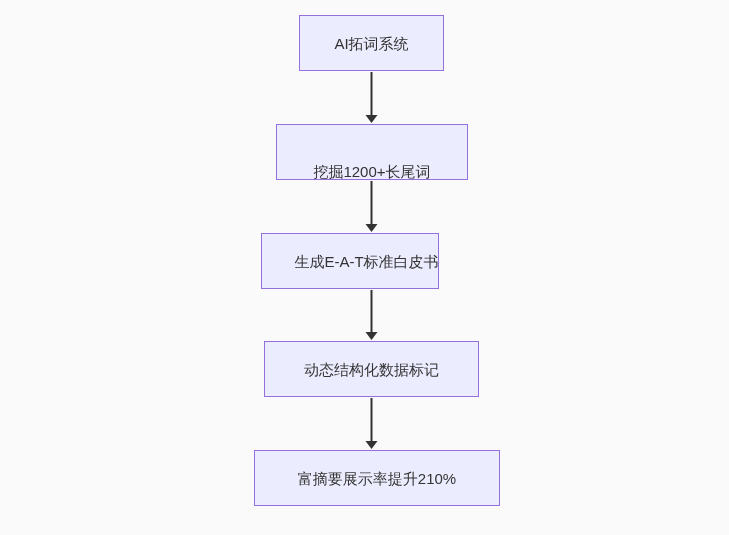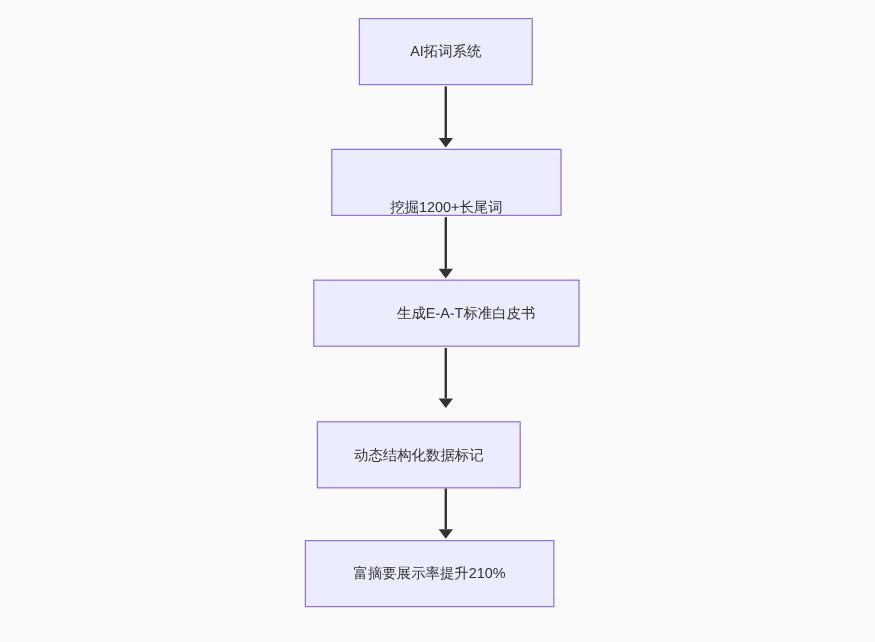--- a/index.html
+++ b/index.html
@@ -28,29 +28,29 @@
   .node {
     position: absolute;
     height: 56px;
     box-sizing: border-box;
     background: #ececff;
     border: 1px solid #9370db;
     display: flex;
     align-items: center;
     justify-content: center;
     color: #333333;
-    font-size: 12px;
+    font-size: 15px;
     line-height: 1;
     white-space: nowrap;
   }
   .n1 { left: 299px; top: 15px;  width: 145px; }
   .n2 { left: 276px; top: 124px; width: 192px; align-items: flex-end; }
-  .n3 { left: 261px; top: 233px; width: 222px; padding-left: 33px; }
-  .n4 { left: 264px; top: 341px; width: 170px; margin-top: 10px; }
-  .n5 { left: 254px; top: 450px; width: 208px; }
+  .n3 { left: 261px; top: 233px; width: 178px; padding-left: 33px; }
+  .n4 { left: 264px; top: 341px; width: 215px; }
+  .n5 { left: 254px; top: 450px; width: 246px; }
 </style>
 </head>
 <body>
 
 <div class="canvas">
 
   <svg class="edges" width="729" height="535" viewBox="0 0 729 535" xmlns="http://www.w3.org/2000/svg">
     <g>
       <line x1="371.5" y1="72" x2="371.5" y2="115" stroke="#333333" stroke-width="2"></line>
       <polygon points="365.5,115 377.5,115 371.5,123" fill="#333333"></polygon>

